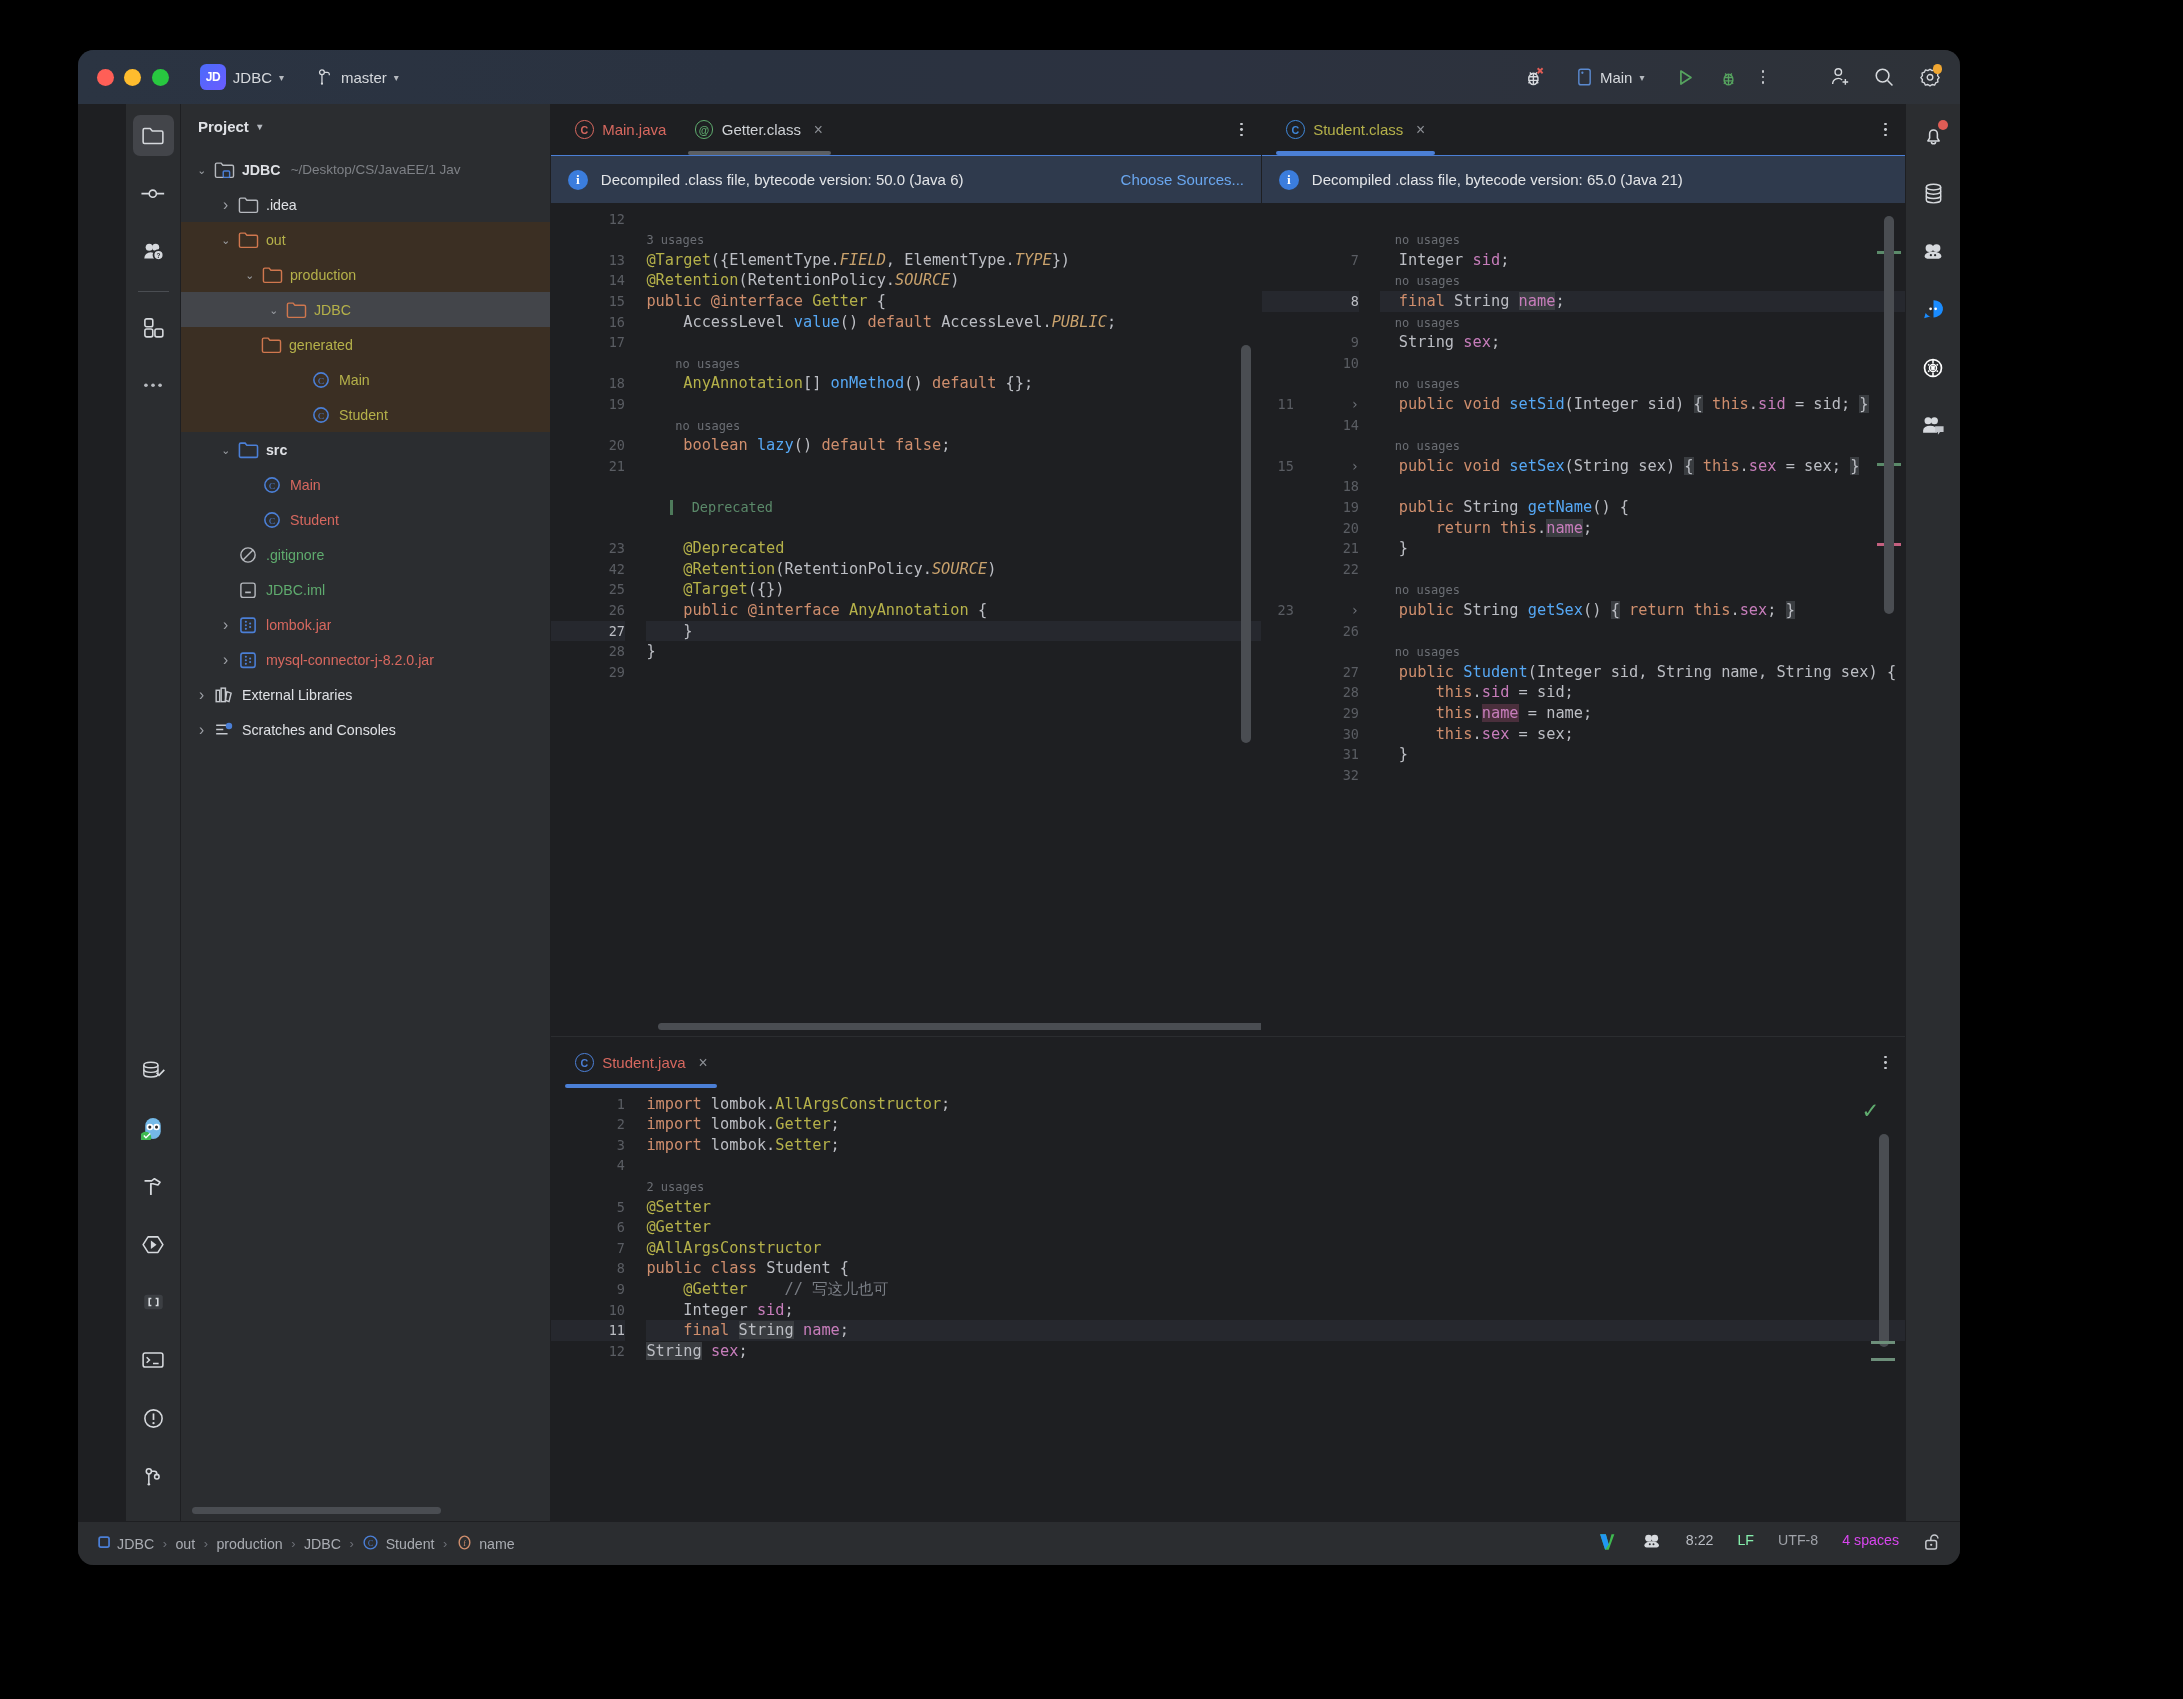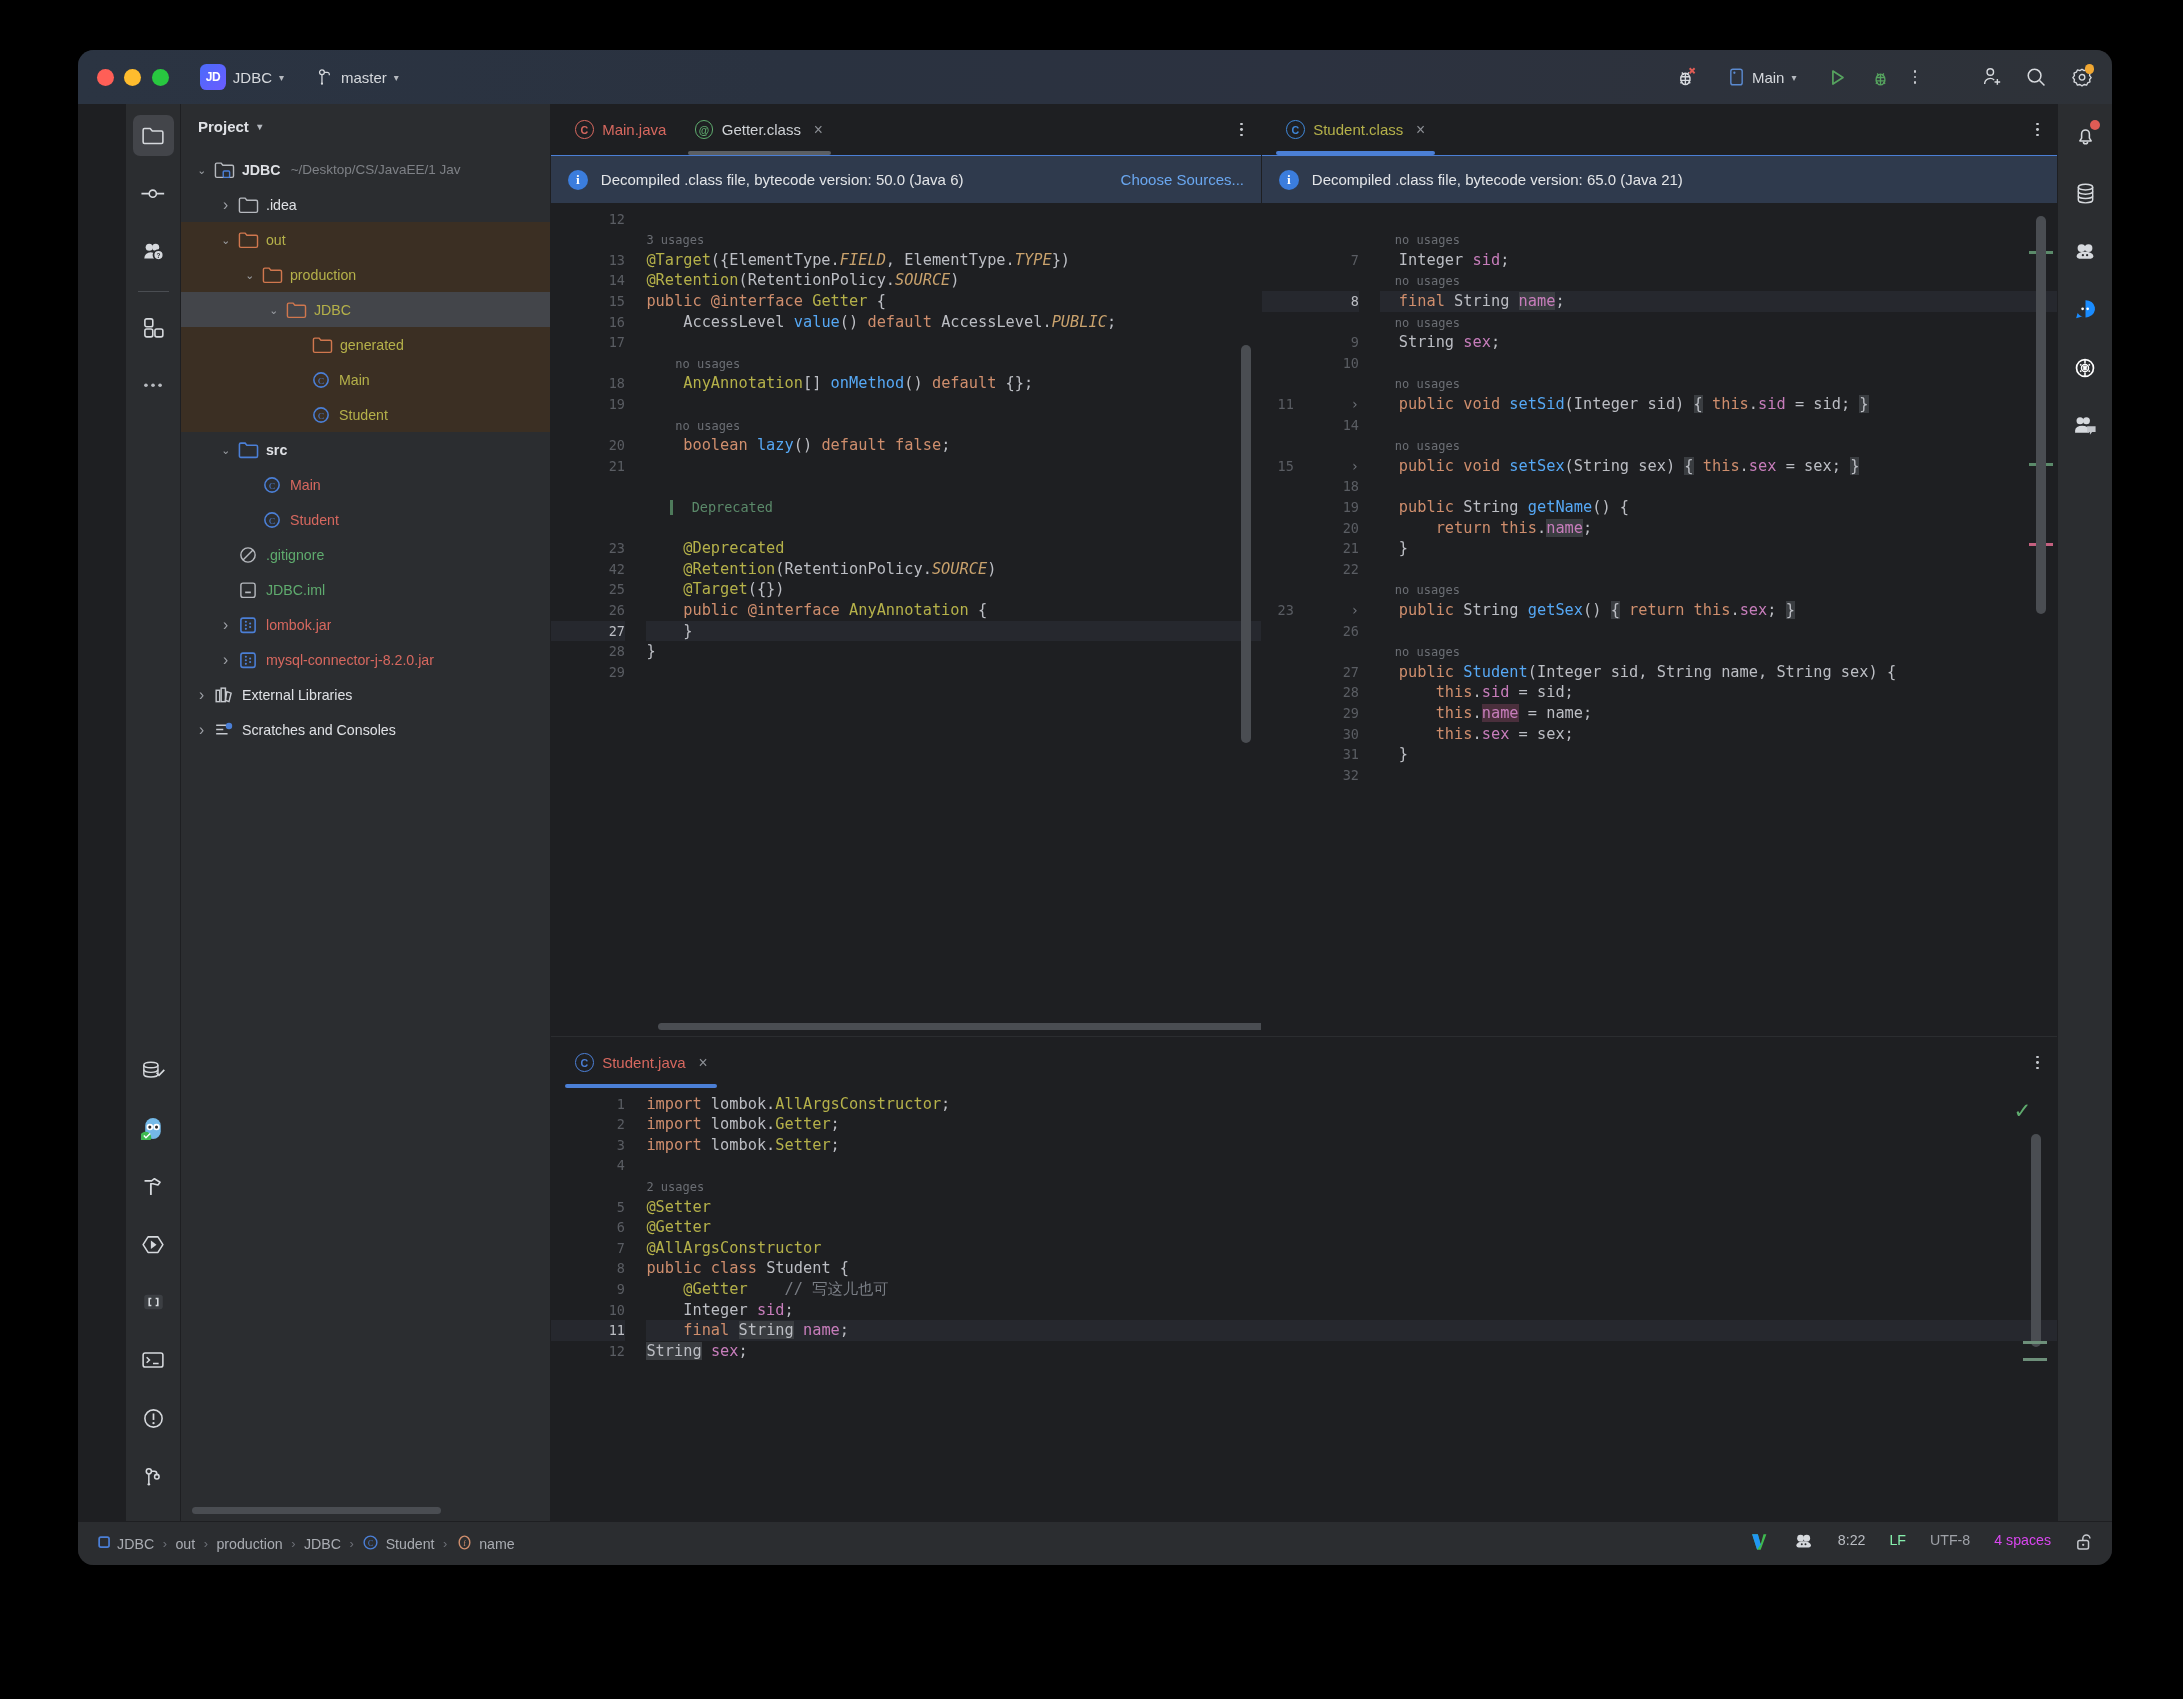--- a/index.html
+++ b/index.html
@@ -5,21 +5,21 @@
   * { box-sizing: border-box; margin: 0; padding: 0; }
   html, body {
     width: 2183px; height: 1700px;
     background: #000;
     font-family: "Liberation Sans", sans-serif;
     overflow: hidden;
   }
   .app {
     position: absolute;
     left: 78px; top: 50px;
-    width: 2034px; height: 1515px;
+    width: 1882px; height: 1515px;
     border-radius: 15.6px;
     overflow: hidden;
     background: #1e1f22;
     box-shadow: 0 14.2px 43px rgba(0,0,0,.7);
     display: flex; flex-direction: column;
   }
 
   
   .titlebar {
     height: 54px;
@@ -426,21 +426,21 @@
           </div>
           <div class="row sel outbg" style="background: rgb(67, 69, 74); padding-left: 82px;">
             <span class="arrow" style="line-height: 0.4;">⌄</span>
             <span class="ico">
               <svg width="21.3" height="18.5" viewBox="0 0 30 26">
                 <path d="M2 5 a2 2 0 0 1 2-2 h6 l2.5 3 h13 a2 2 0 0 1 2 2 V21 a2 2 0 0 1 -2 2 H4 a2 2 0 0 1 -2-2 Z" fill="none" stroke="#d0774e" stroke-width="2"></path>
               </svg>
             </span>
             <span class="lbl c-yellow">JDBC</span>
           </div>
-          <div class="row outbg" style="padding-left: 108px; text-align: center;">
+          <div class="row outbg" style="padding-left: 57px; text-align: center;">
             <span class="arrow"></span>
             <span class="ico">
               <svg width="21.3" height="18.5" viewBox="0 0 30 26">
                 <path d="M2 5 a2 2 0 0 1 2-2 h6 l2.5 3 h13 a2 2 0 0 1 2 2 V21 a2 2 0 0 1 -2 2 H4 a2 2 0 0 1 -2-2 Z" fill="none" stroke="#d0774e" stroke-width="2"></path>
               </svg>
             </span>
             <span class="lbl c-yellow">generated</span>
           </div>
           <div class="row outbg" style="padding-left: 107px;">
             <span class="arrow"></span>

